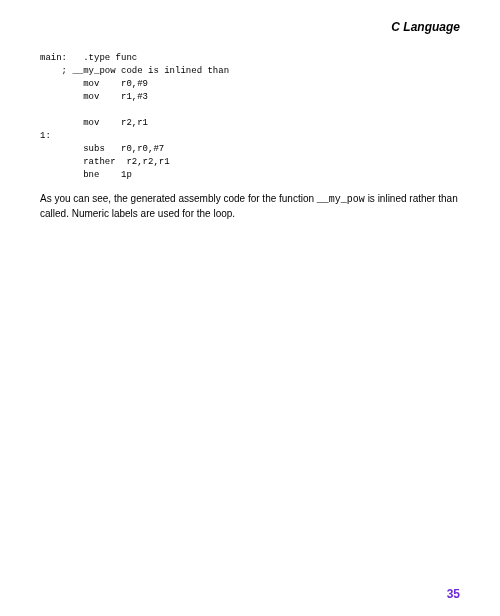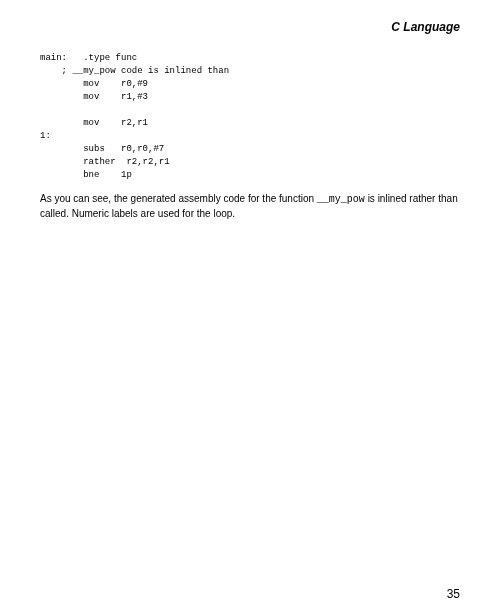--- a/index.html
+++ b/index.html
@@ -36,22 +36,22 @@
       line-height: 1.4;
       color: #000;
     }
     .mono-inline {
       font-family: "Courier New", Courier, monospace;
     }
     .page-number {
       position: absolute;
       bottom: 15px;
       right: 40px;
-      color: #000000;
-      font-weight: normal;
+      color: #6d28d9;
+      font-weight: bold;
       font-size: 12px;
     }
   </style>
 </head>
 <body>
 
 <div class="header-title">C Language</div>
 
 <div class="code-block"><span>main:   .type func</span>
 <span>    ; __my_pow code is inlined than</span>

